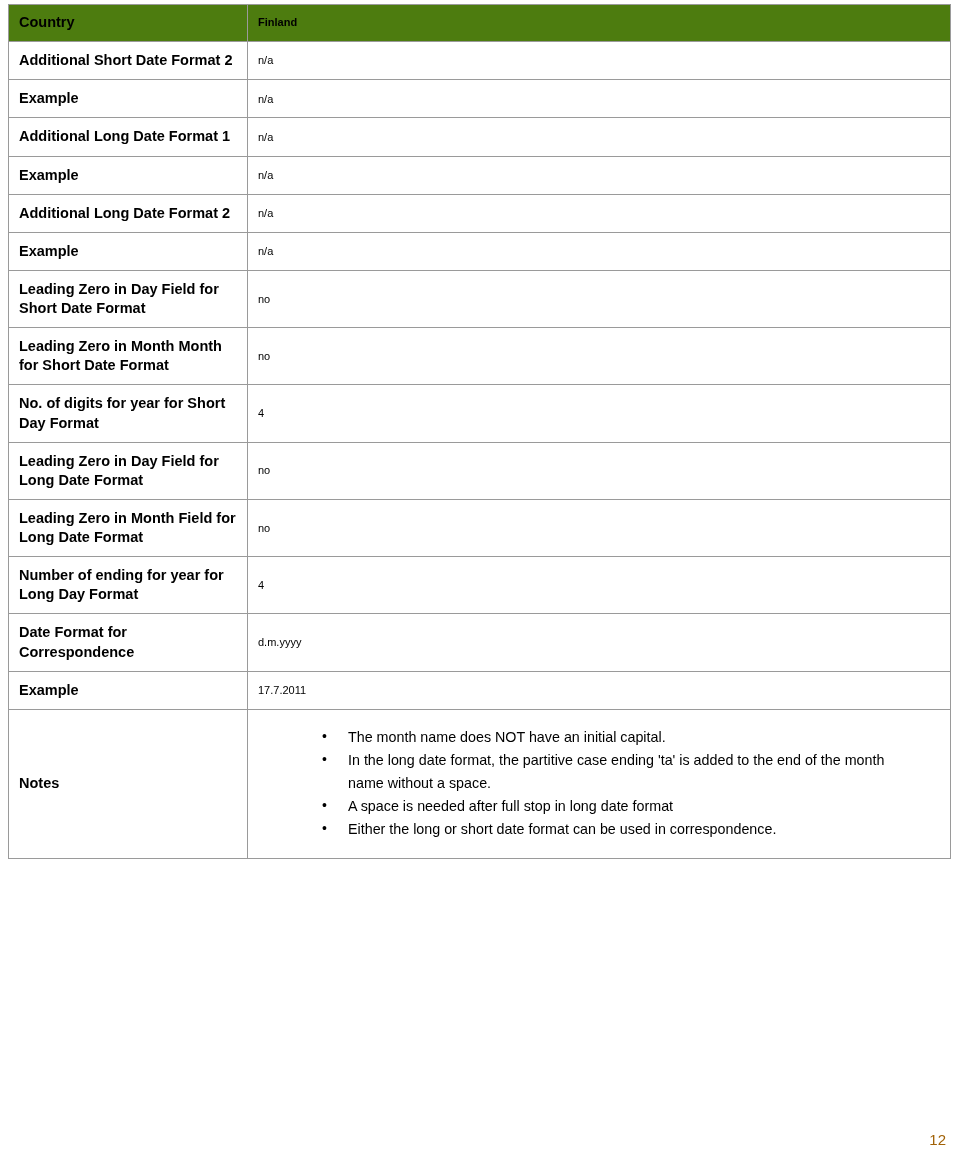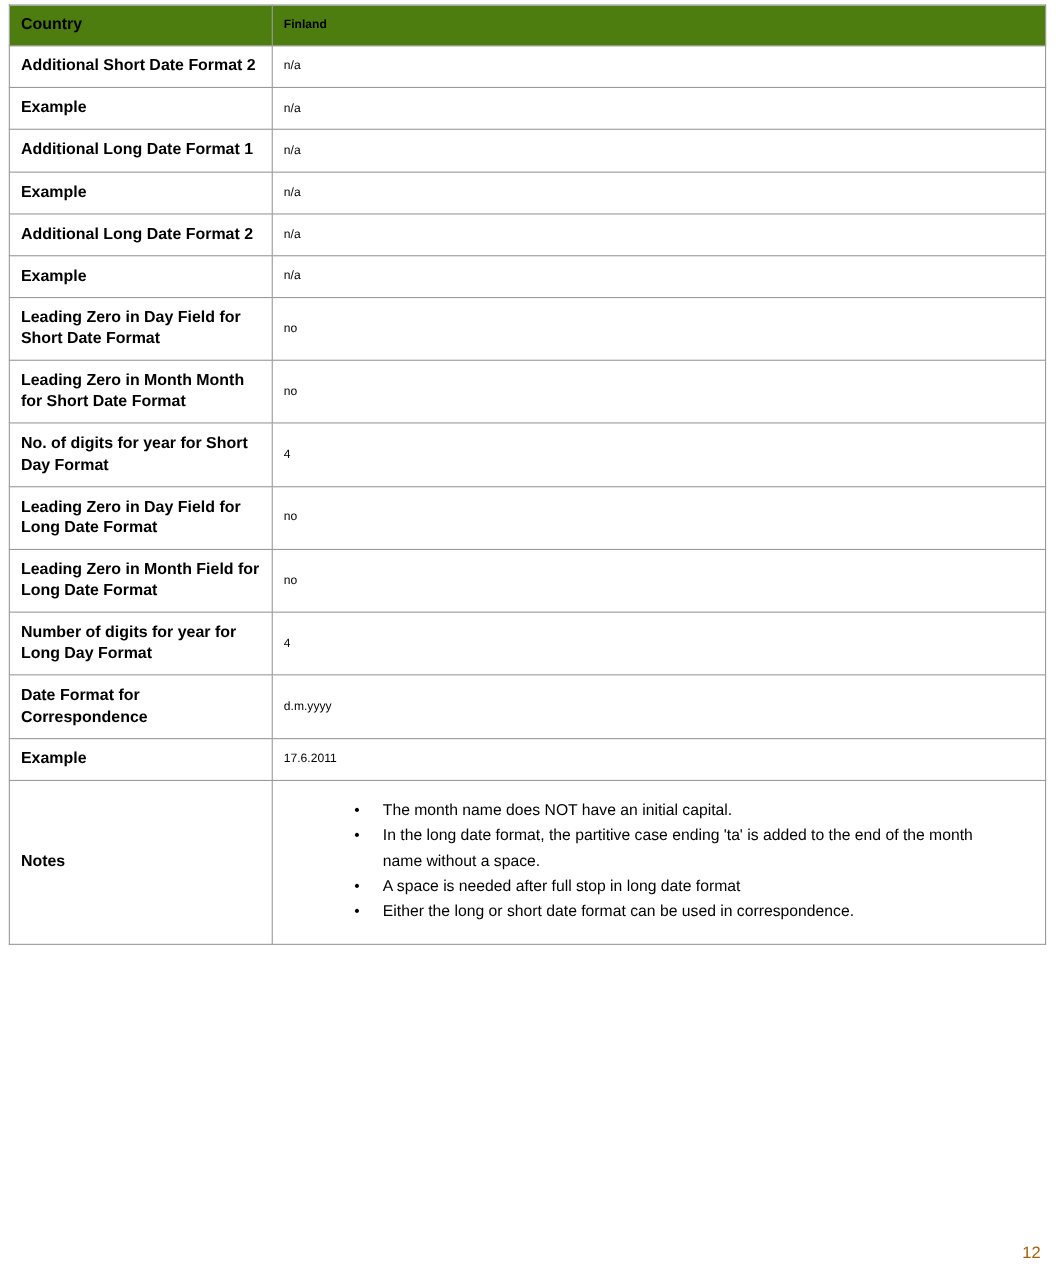--- a/index.html
+++ b/index.html
@@ -225,42 +225,42 @@
         <td>
           <div class="cell-label">Leading Zero in Month Field for Long Date Format</div>
         </td>
         <td>
           <div class="cell-value">no</div>
         </td>
       </tr>
 
       <tr>
         <td>
-          <div class="cell-label">Number of digits for year for Long Day Format</div>
+          <div class="cell-label">Number of ending for year for Long Day Format</div>
         </td>
         <td>
           <div class="cell-value">4</div>
         </td>
       </tr>
 
       <tr>
         <td>
           <div class="cell-label">Date Format for Correspondence</div>
         </td>
         <td>
           <div class="cell-value">d.m.yyyy</div>
         </td>
       </tr>
 
       <tr>
         <td>
           <div class="cell-label">Example</div>
         </td>
         <td>
-          <div class="cell-value">17.6.2011</div>
+          <div class="cell-value">17.7.2011</div>
         </td>
       </tr>
 
       <tr>
         <td>
           <div class="notes-label">Notes</div>
         </td>
         <td class="notes-cell">
           <ul class="notes-list">
             <li>The month name does NOT have an initial capital.</li>

